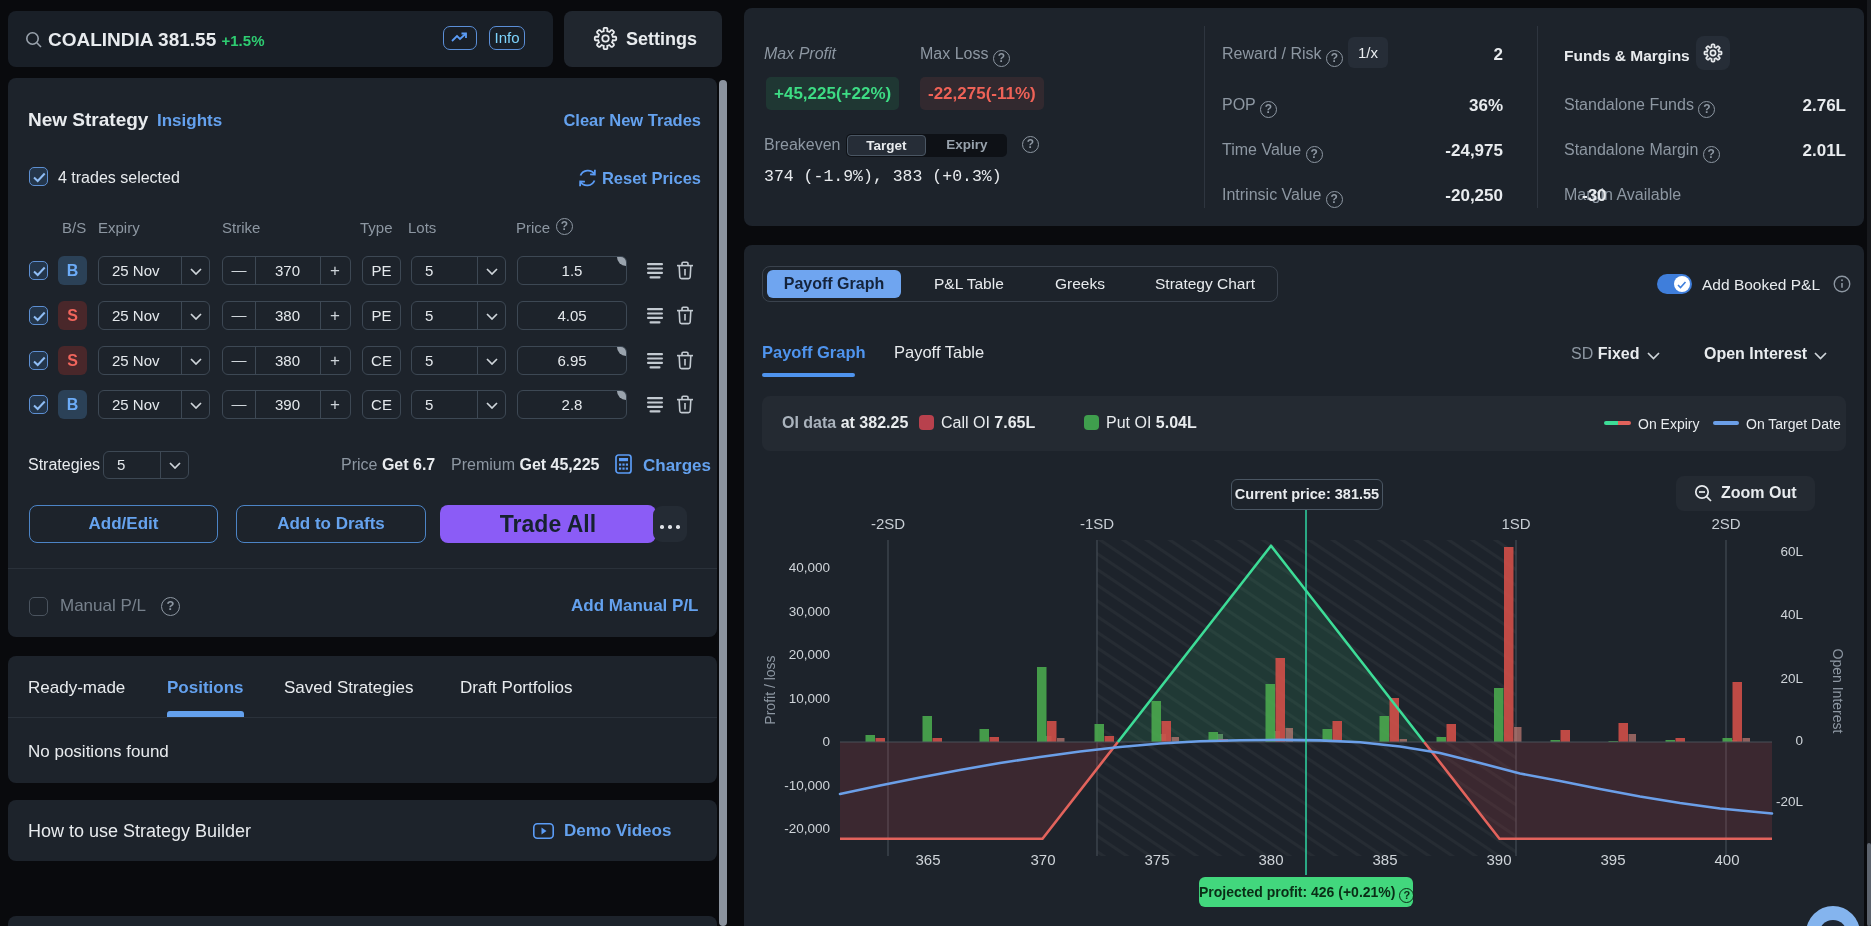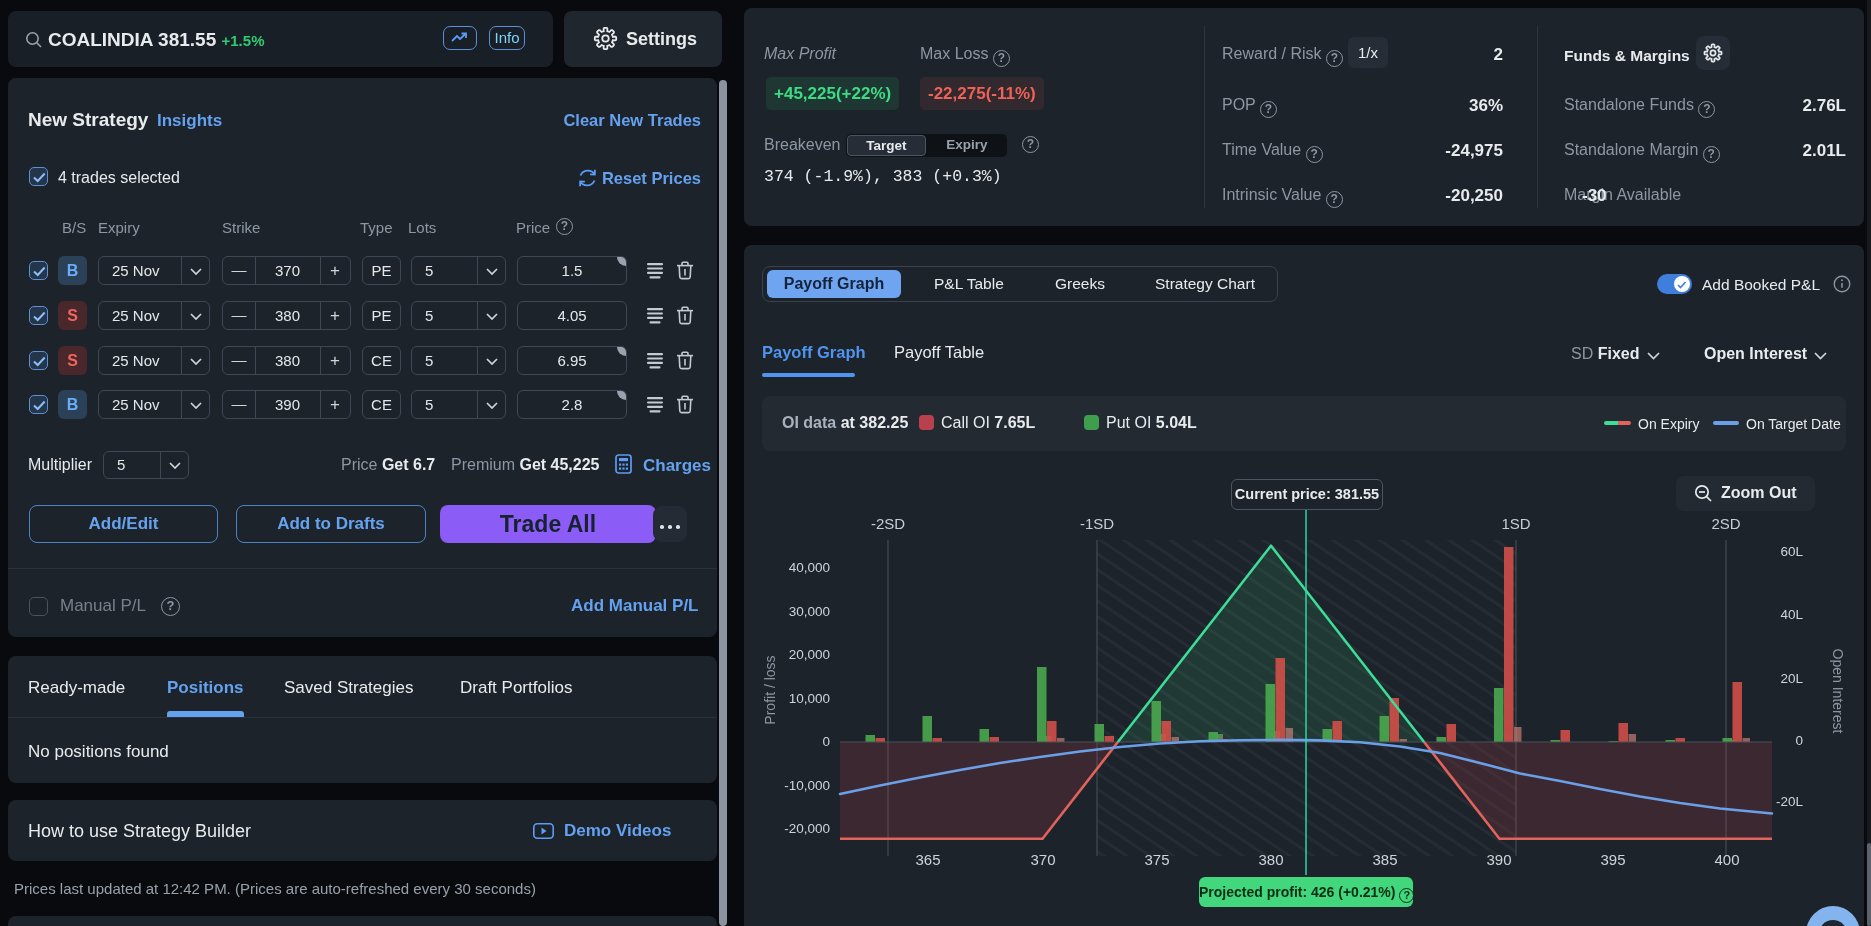--- a/index.html
+++ b/index.html
@@ -278,21 +278,21 @@
       </svg>
   <svg class="abs" style="left:668px;top:317px;" width="18" height="19" viewBox="0 0 18 19">
         <g fill="none" stroke="#c3cad1" stroke-width="1.6">
           <path d="M3.2 5 L3.8 16 A1.8 1.8 0 0 0 5.6 17.6 L12.4 17.6 A1.8 1.8 0 0 0 14.2 16 L14.8 5"></path>
           <line x1="1" y1="4.6" x2="17" y2="4.6"></line>
           <path d="M6 4.2 L6 2.4 A1.2 1.2 0 0 1 7.2 1.2 L10.8 1.2 A1.2 1.2 0 0 1 12 2.4 L12 4.2"></path>
           <line x1="9" y1="8" x2="9" y2="14.5"></line>
         </g>
       </svg>
 
-  <span class="abs white" style="left:20px;top:378px;font-size:16px;">Multiplier</span>
+  <span class="abs white" style="left:20px;top:378px;font-size:16px;">Strategies</span>
   <div class="sel" style="left:95px;top:373px;width:86px;height:28px;">
     <span class="abs" style="left:13px;top:4px;font-size:15px;">5</span>
     <div class="dv"></div>
     <svg class="ch" width="12" height="7" viewBox="0 0 12 7">
           <polyline points="1,1 6,6 11,1" fill="none" stroke="#cfd5da" stroke-width="1.7"></polyline>
         </svg>
   </div>
   <span class="abs gray" style="left:333px;top:378px;font-size:16px;">Price <span class="white b">Get 6.7</span></span>
   <span class="abs gray" style="left:443px;top:378px;font-size:16px;">Premium <span class="white b">Get 45,225</span></span>
   <svg class="abs" style="left:607px;top:376px;" width="17" height="20" viewBox="0 0 17 20">
@@ -338,21 +338,20 @@
 
 <div class="card" style="left:8px;top:800px;width:709px;height:61px;">
   <span class="abs white" style="left:20px;top:21px;font-size:18px;">How to use Strategy Builder</span>
   <svg class="abs" style="left:525px;top:23px;" width="21" height="16" viewBox="0 0 21 16">
     <rect x="0.8" y="0.8" width="19.4" height="14.4" rx="3.5" fill="none" stroke="#5b9cf6" stroke-width="1.6"></rect>
     <path d="M8.5 4.5 L13.5 8 L8.5 11.5 Z" fill="#5b9cf6"></path>
   </svg>
   <span class="abs blue b" style="left:556px;top:21px;font-size:17px;">Demo Videos</span>
 </div>
 
-<span class="abs" style="left:14px;top:880px;font-size:15px;color:#98a1ab;">Prices last updated at 12:42 PM. (Prices are auto-refreshed every 30 seconds)</span>
 
 <div class="card" style="left:8px;top:916px;width:709px;height:12px;border-radius:8px 8px 0 0;"></div>
 
 <div class="abs" style="left:719px;top:80px;width:8px;height:846px;background:#8b939e;border-radius:4px;"></div>
 
 <div class="card" style="left:744px;top:8px;width:1120px;height:218px;">
   <div class="abs" style="left:460px;top:18px;bottom:18px;width:1px;background:#2e353f;"></div>
   <div class="abs" style="left:793px;top:18px;bottom:18px;width:1px;background:#2e353f;"></div>
 
   <span class="abs gray" style="left:20px;top:37px;font-size:16px;font-style:italic;">Max Profit</span>

